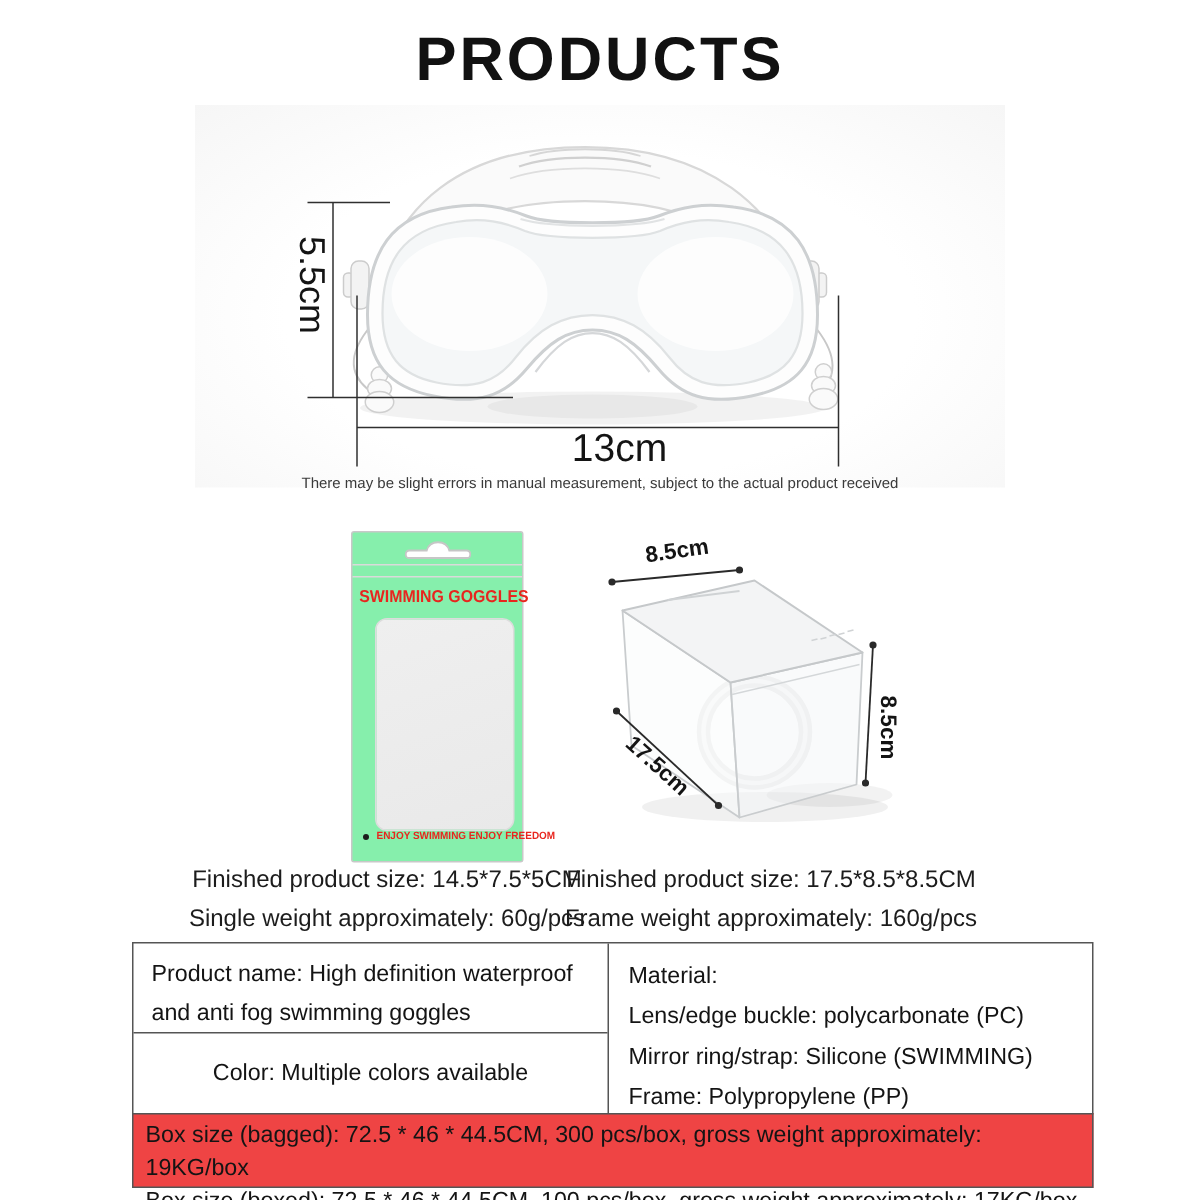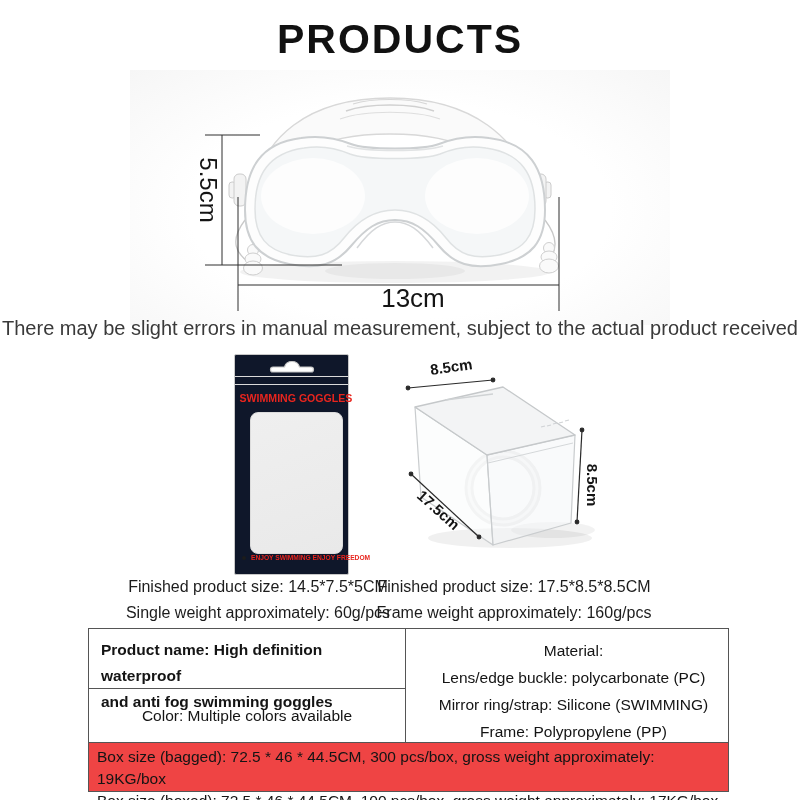--- a/index.html
+++ b/index.html
@@ -4,23 +4,23 @@
 <style>
   html,body{margin:0;padding:0;background:#fff;}
   .page{position:relative;width:800px;height:800px;background:#ffffff;overflow:hidden;
         font-family:"Liberation Sans", sans-serif;color:#141414;padding-left:40px;}
   .page-title{position:absolute;top:16px;left:0;width:800px;text-align:center;margin:0;
         font-size:41px;font-weight:700;letter-spacing:2px;color:#111;}
   .photo-backdrop{position:absolute;left:130px;top:70px;width:540px;height:255px;
         background:radial-gradient(ellipse at 50% 55%, #ffffff 55%, #f6f6f6 100%);}
   .goggles-svg{position:absolute;left:150px;top:78px;}
   .note{position:absolute;top:317px;left:0;width:800px;text-align:center;
-        font-size:20px;color:#3a3a3a;}
+        font-size:10px;color:#3a3a3a;}
   
-  .bag{position:absolute;left:234px;top:354px;width:115px;height:221px;background:#0f172a;
+  .bag{position:absolute;left:234px;top:354px;width:115px;height:221px;background:#86efac;
        border:1px solid #c8c8c8;border-radius:2px;box-sizing:border-box;}
   .bag .hline1{position:absolute;left:0;top:21px;width:100%;border-top:1px solid #dadada;}
   .bag .hline2{position:absolute;left:0;top:29px;width:100%;border-top:1px solid #dadada;}
   .bag .euro-slot{position:absolute;left:50%;top:4px;transform:translateX(-50%);}
   .bag-title{position:absolute;left:0;top:37px;width:100%;text-align:center;
        font-size:11.5px;font-weight:800;letter-spacing:0;white-space:nowrap;
        transform:scaleX(0.92);transform-origin:center;}
   .bag-window{position:absolute;left:15px;top:57px;width:91px;height:140px;
        background:linear-gradient(160deg,#efefef,#e9e9e9);border:1px solid #dcdcdc;border-radius:8px;}
   .bag-tagline-row{position:absolute;left:7px;top:199px;display:flex;align-items:center;gap:5px;}
@@ -29,23 +29,23 @@
   
   .box-svg{position:absolute;left:395px;top:350px;}
   
   .spec-block{position:absolute;top:574px;font-size:16px;line-height:26px;color:#1c1c1c;text-align:center;}
   .spec-left{left:110px;width:296px;}
   .spec-right{left:364px;width:300px;}
   
   .spec-table{position:absolute;left:88px;top:628px;width:641px;height:115px;border:1px solid #555;
       box-sizing:border-box;display:flex;font-size:15.5px;color:#141414;background:#fff;}
   .col-left{width:317px;border-right:1px solid #555;box-sizing:border-box;display:flex;flex-direction:column;}
-  .row-product{height:60px;border-bottom:1px solid #555;box-sizing:border-box;padding:8px 12px 0;line-height:26px;font-weight:bold;}
+  .row-product{height:60px;border-bottom:1px solid #555;box-sizing:border-box;padding:8px 12px 0;line-height:26px;}
   .row-color{flex:1;display:flex;align-items:center;padding:0 12px;justify-content:center;}
-  .col-right{flex:1;padding:8px 0 0 13px;line-height:27px;text-align:center;}
+  .col-right{flex:1;padding:8px 0 0 13px;line-height:27px;}
   .carton-box{position:absolute;left:88px;top:742px;width:641px;height:50px;border:1px solid #555;
       box-sizing:border-box;padding:3px 8px;line-height:22px;font-size:15.5px;color:#141414;background:#ef4444;}
 </style>
 </head>
 <body>
 
 <div class="page">
 
   <h1 class="page-title">PRODUCTS</h1>
 

